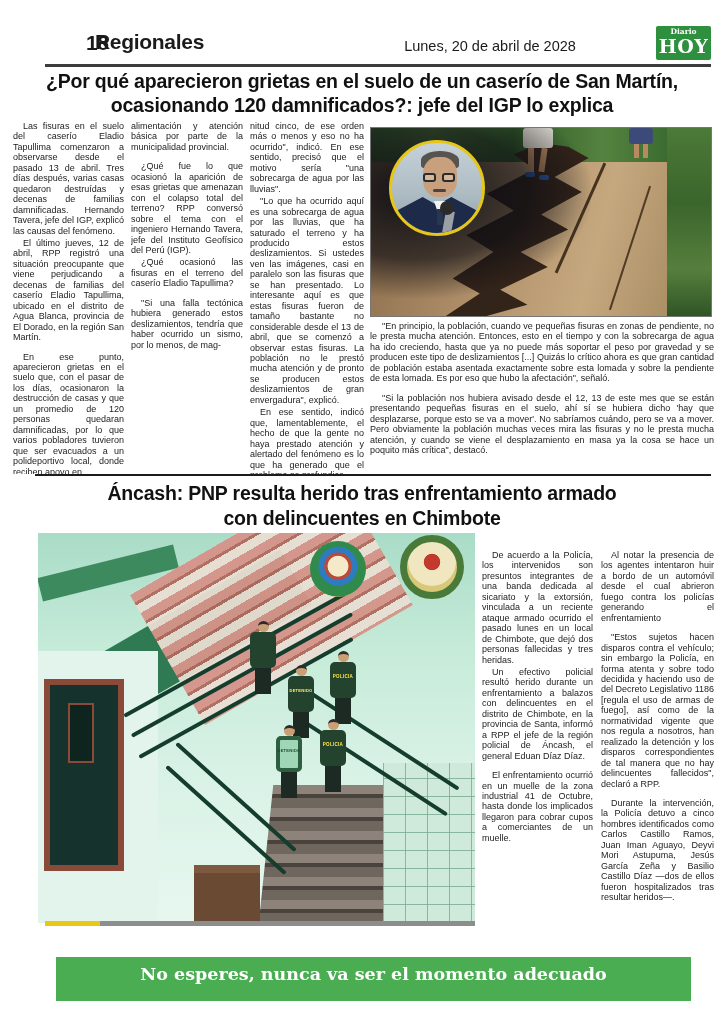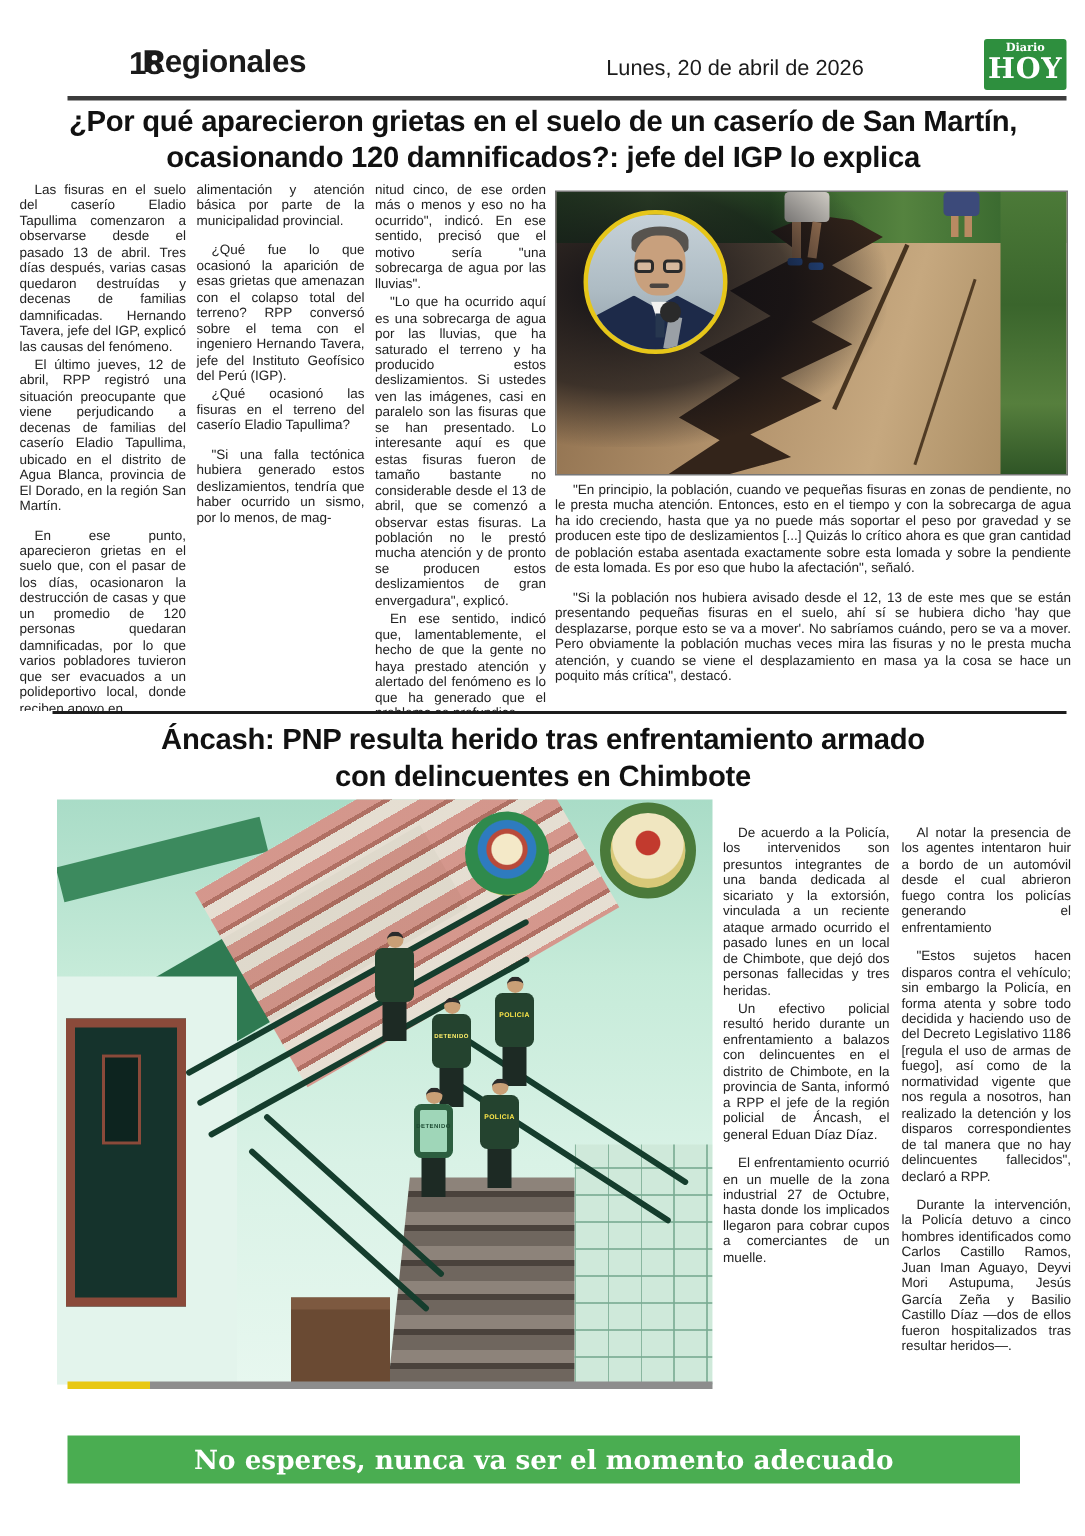--- a/index.html
+++ b/index.html
@@ -108,32 +108,32 @@
   .fig .head { width:11px; height:11px; border-radius:50%; background:#c99f76; margin:0 auto; border-top:3px solid #2b2b2b; }
   .fig .torso { width:26px; height:36px; border-radius:5px; margin:0 auto; position:relative; }
   .fig .legs { width:16px; height:26px; background:#1d2a24; margin:0 auto; }
   .torso-officer { background:#24432f; }
   .torso-detainee { background:#9fd6b8; box-shadow:inset 0 0 0 4px #2c5e3f; }
   .vest-label { display:block; font-size:4.5px; line-height:6px; color:#ffe84a; font-weight:bold; padding-top:12px; letter-spacing:0.3px; }
   .vest-label.det { color:#ffef6a; font-size:4px; }
   .photo2-strip-yellow { position:absolute; left:45px; top:921px; width:55px; height:5px; background:#e8c813; }
   .photo2-strip-gray { position:absolute; left:100px; top:921px; width:375px; height:5px; background:#8d8d8d; }
   
-  .banner { position:absolute; left:45px; top:957px; width:635px; height:32px; background:#4aad51;
+  .banner { position:absolute; left:56px; top:957px; width:635px; height:44px; background:#4aad51;
             text-align:center; }
   .banner span { font-family:"DejaVu Serif", serif; font-weight:bold; font-size:17.5px; line-height:34px; color:#ffffff; }
 </style>
 </head>
 <body>
 
 <div class="page">
 
   <div class="page-num">18</div>
   <div class="section-title">Regionales</div>
-  <div class="date-line">Lunes, 20 de abril de 2026</div>
+  <div class="date-line">Lunes, 20 de abril de 2028</div>
   <div class="logo">
     <span class="logo-top">Diario</span>
     <span class="logo-main">HOY</span>
   </div>
   <div class="header-rule"></div>
 
   <div class="headline headline-1">
     <span>¿Por qué aparecieron grietas en el suelo de un caserío de San Martín,</span><br>
     <span>ocasionando 120 damnificados?: jefe del IGP lo explica</span>
   </div>
@@ -253,21 +253,21 @@
       </div>
       <div class="legs"></div>
     </div>
   </div>
   <div class="photo2-strip-yellow"></div>
   <div class="photo2-strip-gray"></div>
 
   <div class="a2-col ca bodytext">
     <p>De acuerdo a la Policía, los intervenidos son presuntos integrantes de una banda dedicada al sicariato y la extorsión, vinculada a un reciente ataque armado ocurrido el pasado lunes en un local de Chimbote, que dejó dos personas fallecidas y tres heridas.</p>
     <p>Un efectivo policial resultó herido durante un enfrentamiento a balazos con delincuentes en el distrito de Chimbote, en la provincia de Santa, informó a RPP el jefe de la región policial de Áncash, el general Eduan Díaz Díaz.</p>
-    <p class="gap">El enfrentamiento ocurrió en un muelle de la zona industrial 27 de Octubre, hasta donde los implicados llegaron para cobrar cupos a comerciantes de un muelle.</p>
+    <p class="gap">El enfrentamiento ocurrió en un muelle de la zona industrial 41 de Octubre, hasta donde los implicados llegaron para cobrar cupos a comerciantes de un muelle.</p>
   </div>
   <div class="a2-col cb bodytext">
     <p>Al notar la presencia de los agentes intentaron huir a bordo de un automóvil desde el cual abrieron fuego contra los policías generando el enfrentamiento</p>
     <p class="gap">"Estos sujetos hacen disparos contra el vehículo; sin embargo la Policía, en forma atenta y sobre todo decidida y haciendo uso de del Decreto Legislativo 1186 [regula el uso de armas de fuego], así como de la normatividad vigente que nos regula a nosotros, han realizado la detención y los disparos correspondientes de tal manera que no hay delincuentes fallecidos", declaró a RPP.</p>
     <p class="gap">Durante la intervención, la Policía detuvo a cinco hombres identificados como Carlos Castillo Ramos, Juan Iman Aguayo, Deyvi Mori Astupuma, Jesús García Zeña y Basilio Castillo Díaz —dos de ellos fueron hospitalizados tras resultar heridos—.</p>
   </div>
 
   <div class="banner">
     <span>No esperes, nunca va ser el momento adecuado</span>
   </div>

